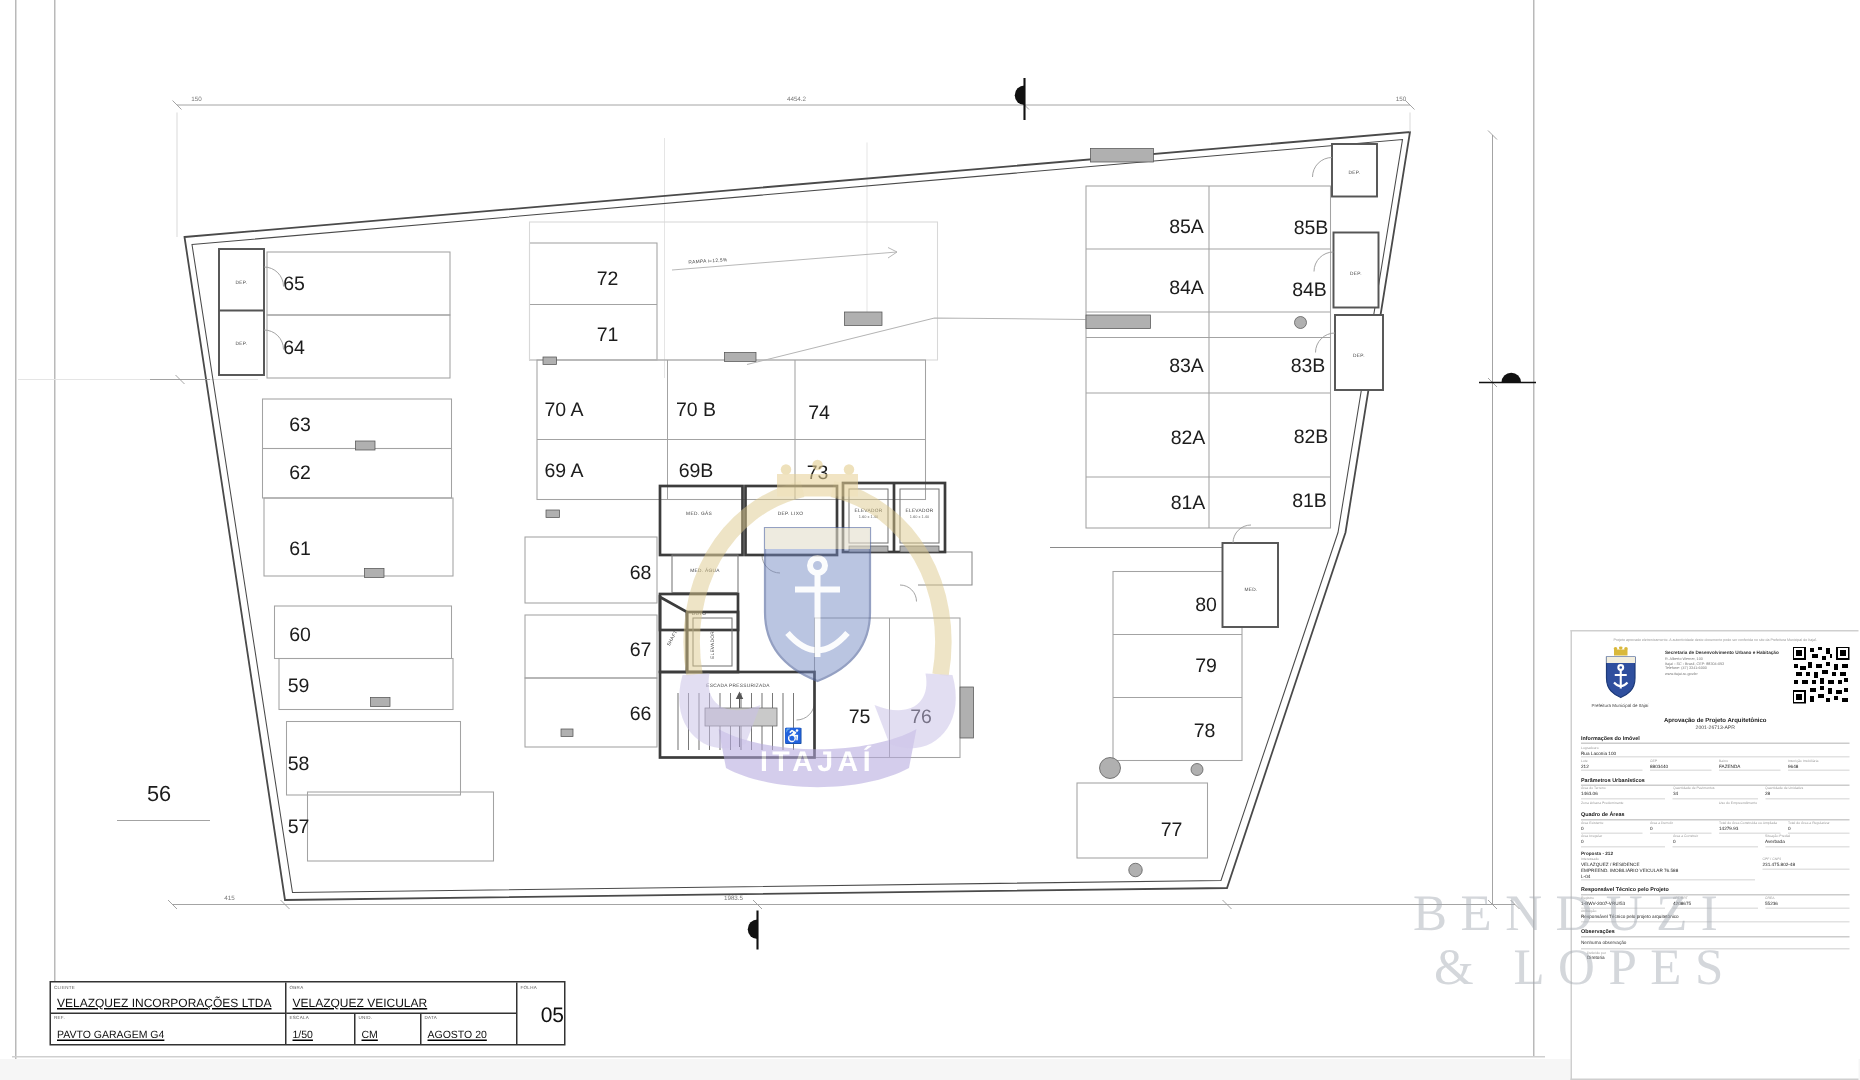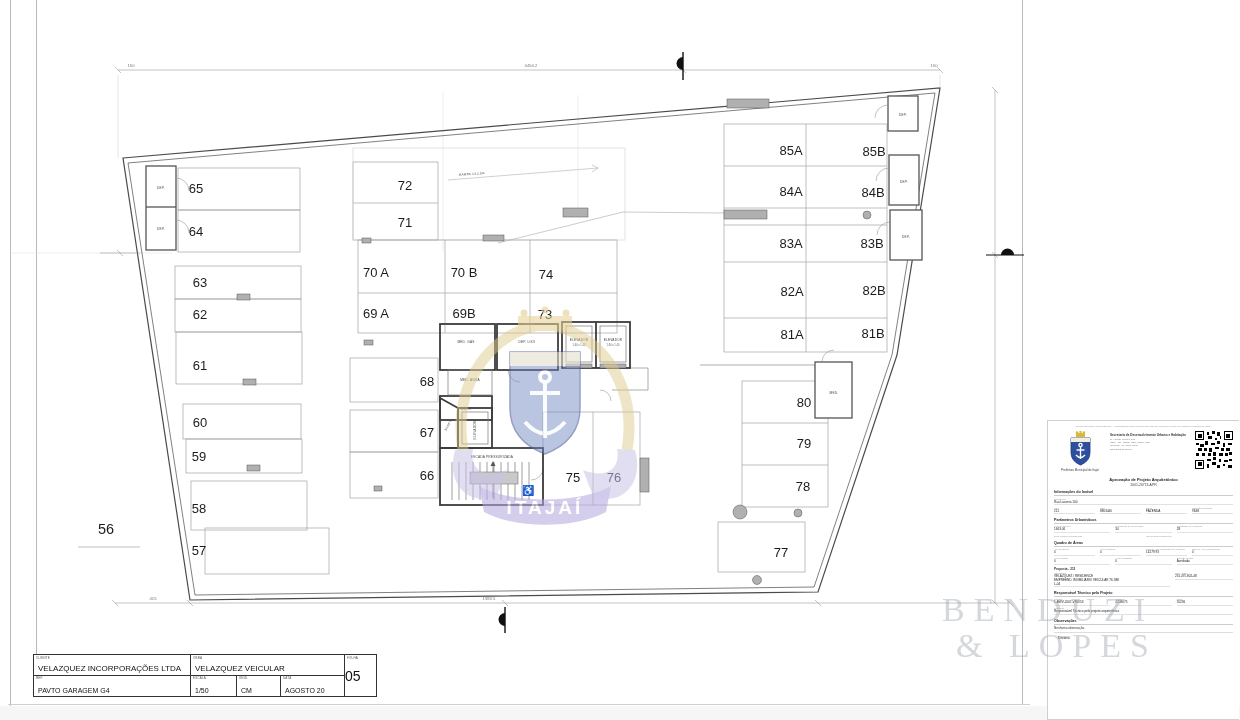--- a/index.html
+++ b/index.html
@@ -9,29 +9,29 @@
   .stall{font-size:13px;fill:#1c1c1c;text-anchor:middle;}
   .stall-lg{font-size:14.5px;}
   .room{font-size:3.2px;fill:#444;text-anchor:middle;letter-spacing:.2px;}
   .roomdim{font-size:2.6px;fill:#666;text-anchor:middle;}
   .dim{font-size:4.2px;fill:#777;text-anchor:middle;}
   .wc{font-size:10px;text-anchor:middle;fill:#333;}
 
   
   #titleblock{position:absolute;left:33px;top:654px;width:342px;height:41px;
               border:1px solid #333;display:flex;flex-direction:column;background:#fff;}
-  #titleblock .row{display:flex;flex:1;min-height:0;}
+  #titleblock .row{display:flex;flex:1;min-height:0;text-decoration:underline;}
   #titleblock .cell{border-right:1px solid #333;border-bottom:1px solid #333;position:relative;
                     display:flex;align-items:flex-end;padding:1px 3px 2px 4px;box-sizing:border-box;}
   #titleblock .cell:last-child{border-right:none;}
   #titleblock .row:last-child .cell{border-bottom:none;}
   .tb-lbl{position:absolute;top:0.5px;left:2px;font-size:3px;color:#555;letter-spacing:.2px;}
   .tb-val{font-size:8px;color:#111;white-space:nowrap;}
   .tb-val-sm{font-size:7px;color:#111;white-space:nowrap;}
-  #sheetno{width:31px;display:flex;align-items:center;justify-content:flex-start;
+  #sheetno{width:31px;display:flex;align-items:center;justify-content:flex-end;
            border-left:1px solid #333;position:relative;}
   #sheetno .tb-num{font-size:14px;color:#111;}
 
   
   #panel{position:absolute;left:1047px;top:420px;width:192px;height:300px;background:#fff;
          border:1px solid #cfcfcf;border-right:none;box-sizing:border-box;padding:4px 6px 2px 6px;
          font-size:3.2px;color:#333;overflow:hidden;}
   #panel .disclaimer{font-size:2.4px;color:#999;text-align:center;line-height:1.25;margin-bottom:3px;}
   #panel .hdr{display:flex;align-items:flex-start;gap:4px;}
   #panel .hdr .mid{flex:1;padding-top:3px;}

